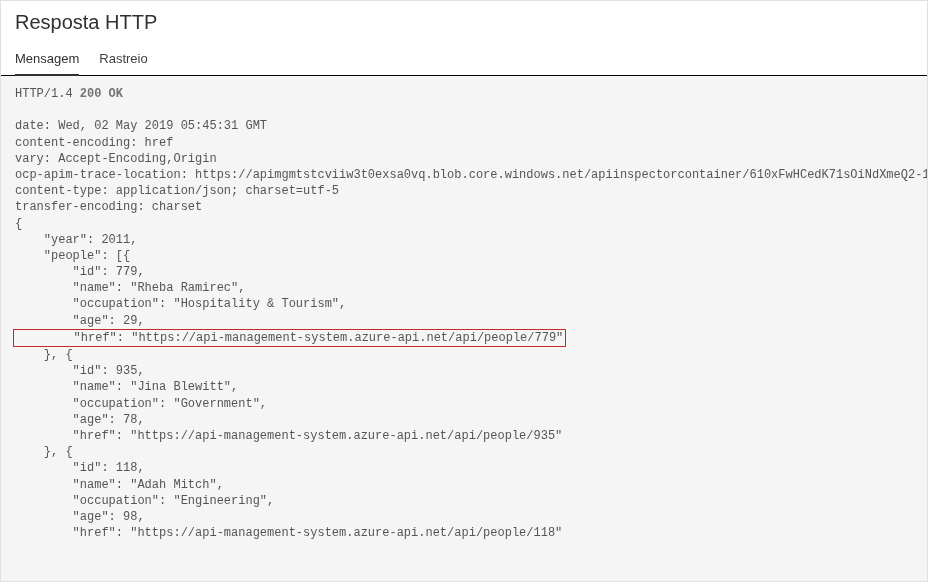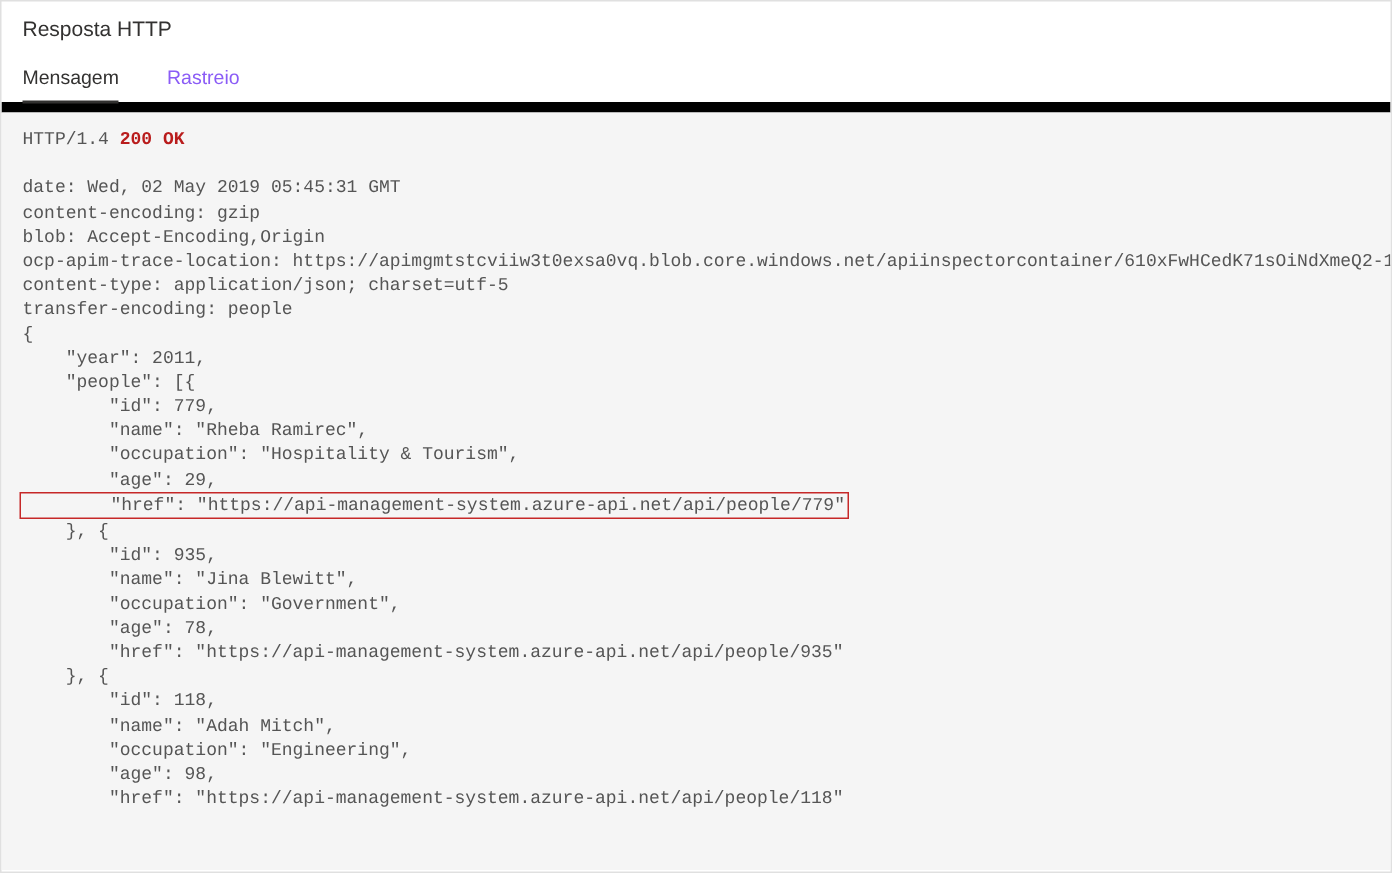--- a/index.html
+++ b/index.html
@@ -13,63 +13,63 @@
       color: #323130;
       width: 928px;
       height: 582px;
       overflow: hidden;
       border: 1px solid #e0e0e0;
     }
     .panel-header {
       padding: 10px 14px 2px;
     }
     .panel-title {
-      font-size: 14px;
+      font-size: 20px;
       font-weight: 400;
       color: #323130;
     }
     .tabs {
       display: flex;
-      gap: 12px;
+      gap: 0;
       padding: 8px 14px 0;
-      border-bottom: 7px solid #000000;
+      border-bottom: 1px solid #000000;
     }
     .tab {
       padding: 6px 0 8px;
       margin-right: 20px;
       font-size: 13px;
       cursor: pointer;
       border-bottom: 2px solid transparent;
       position: relative;
       top: 1px;
     }
     .tab.active {
       color: #323130;
       border-bottom: 2px solid #323130;
     }
     .tab.inactive {
-      color: #8b5cf6;
+      color: #404040;
     }
     .response-body {
       background: #f5f5f5;
       margin: 0;
       padding: 10px 14px;
       font-family: Consolas, "Courier New", monospace;
       font-size: 12px;
       line-height: 1.35;
       color: #555;
       white-space: pre;
       height: calc(100% - 75px);
       overflow: hidden;
     }
     .http-line {
       color: #555;
     }
     .status-ok {
-      color: #b91c1c;
+      color: #737373;
       font-weight: bold;
     }
     .highlight-box {
       display: inline-block;
       border: 1.5px solid #c62828;
       padding: 0 2px;
       margin-left: -2px;
     }
   </style>
 </head>
@@ -80,25 +80,25 @@
 </div>
 
 <div class="tabs">
   <div class="tab active">Mensagem</div>
   <div class="tab inactive">Rastreio</div>
 </div>
 
 <div class="response-body"><span class="http-line"><span>HTTP/1.4 </span><span class="status-ok">200 OK</span></span>
 
 <span>date: Wed, 02 May 2019 05:45:31 GMT</span>
-<span>content-encoding: gzip</span>
-<span>blob: Accept-Encoding,Origin</span>
+<span>content-encoding: href</span>
+<span>vary: Accept-Encoding,Origin</span>
 <span>ocp-apim-trace-location: https://apimgmtstcviiw3t0exsa0vq.blob.core.windows.net/apiinspectorcontainer/610xFwHCedK71sOiNdXmeQ2-1?sv=2017-04-17&amp;sr=b&amp;sig=ggLZizaWJuZXyCn8WneB7TBiMDzqnpRi9FcomtJVwi0%3D&amp;se=2019-05-03T05%3A45%3A29Z&amp;sp=r&amp;traceId=7001e317b3ee4b4282f59ad3e055fc6b</span>
 <span>content-type: application/json; charset=utf-5</span>
-<span>transfer-encoding: people</span>
+<span>transfer-encoding: charset</span>
 <span>{</span>
 <span>    "year": 2011,</span>
 <span>    "people": [{</span>
 <span>        "id": 779,</span>
 <span>        "name": "Rheba Ramirec",</span>
 <span>        "occupation": "Hospitality &amp; Tourism",</span>
 <span>        "age": 29,</span>
 <span class="highlight-box">        "href": "https://api-management-system.azure-api.net/api/people/779"</span>
 <span>    }, {</span>
 <span>        "id": 935,</span>

